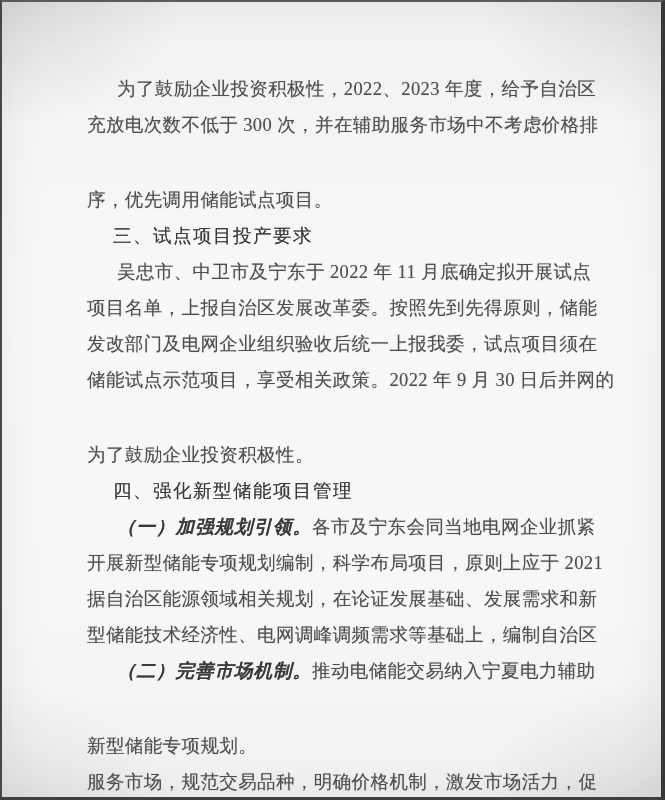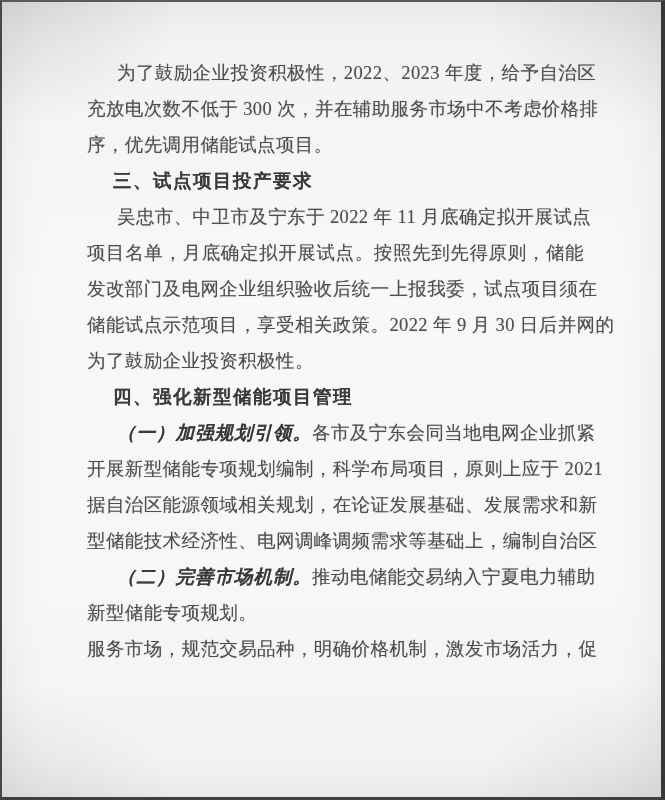--- a/index.html
+++ b/index.html
@@ -23,39 +23,39 @@
       linear-gradient(180deg, #f2f2f0 0%, #f8f8f6 35%, #f7f7f5 75%, #f1f1ef 100%);
     border-top: 2px solid #5a5a5a;
     border-left: 2px solid #474747;
     border-right: 4px solid #383838;
     border-bottom: 3px solid #3f3f3f;
     box-shadow: inset 0 0 45px rgba(110,110,110,0.12);
   }
   .doc {
     position: absolute;
     left: 85px;
-    top: 53px;
+    top: 69px;
     width: 497px;
   }
   .line {
     font-size: 18.5px;
     line-height: 36px;
     height: 36px;
     color: #4e4e4e;
     letter-spacing: 0.4px;
     text-align: justify;
     text-align-last: justify;
     text-shadow: 0 0 1px rgba(100,100,100,0.45);
     white-space: nowrap;
   }
-  .line.end { text-align-last: left; }
+  .line.end { text-align-last: left; margin-top: 39px; }
   .line.indent { text-indent: 30px; }
   .line.heading {
     font-family: "Liberation Sans", "DejaVu Sans", sans-serif;
-    font-weight: bold;
+    font-weight: normal;
     color: #3a3a3a;
     text-align-last: left;
     letter-spacing: 1.5px;
     text-indent: 26px;
     text-shadow: 0 0 0.5px rgba(60,60,60,0.6);
   }
   .line b {
     font-family: "Liberation Sans", "DejaVu Sans", sans-serif;
     font-weight: bold;
     color: #3a3a3a;
@@ -70,21 +70,21 @@
 <div class="page">
   <div class="doc">
 
     <div class="line indent">为了鼓励企业投资积极性，2022、2023 年度，给予自治区</div>
     <div class="line">充放电次数不低于 300 次，并在辅助服务市场中不考虑价格排</div>
     <div class="line end">序，优先调用储能试点项目。</div>
 
     <div class="line heading">三、试点项目投产要求</div>
 
     <div class="line indent">吴忠市、中卫市及宁东于 2022 年 11 月底确定拟开展试点</div>
-    <div class="line">项目名单，月底确定拟开展试点。按照先到先得原则，储能</div>
+    <div class="line">项目名单，上报自治区发展改革委。按照先到先得原则，储能</div>
     <div class="line">发改部门及电网企业组织验收后统一上报我委，试点项目须在</div>
     <div class="line">储能试点示范项目，享受相关政策。2022 年 9 月 30 日后并网的</div>
     <div class="line end">为了鼓励企业投资积极性。</div>
 
     <div class="line heading">四、强化新型储能项目管理</div>
 
     <div class="line indent">
       <b>（一）加强规划引领。</b><span>各市及宁东会同当地电网企业抓紧</span>
     </div>
     <div class="line">开展新型储能专项规划编制，科学布局项目，原则上应于 2021</div>

